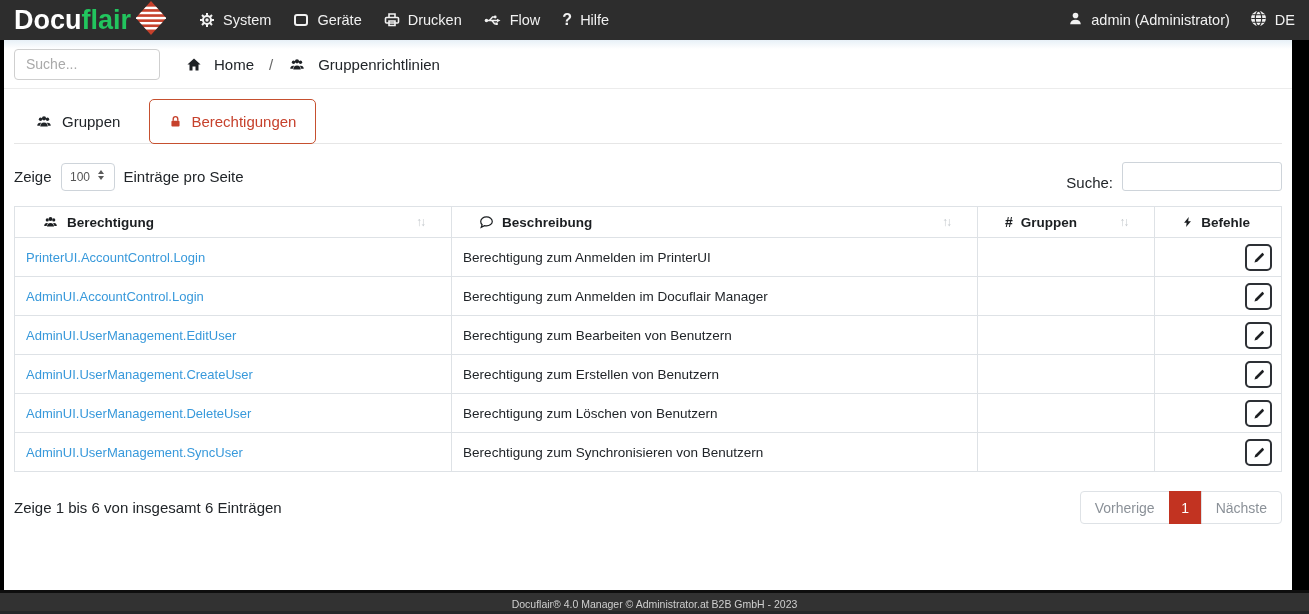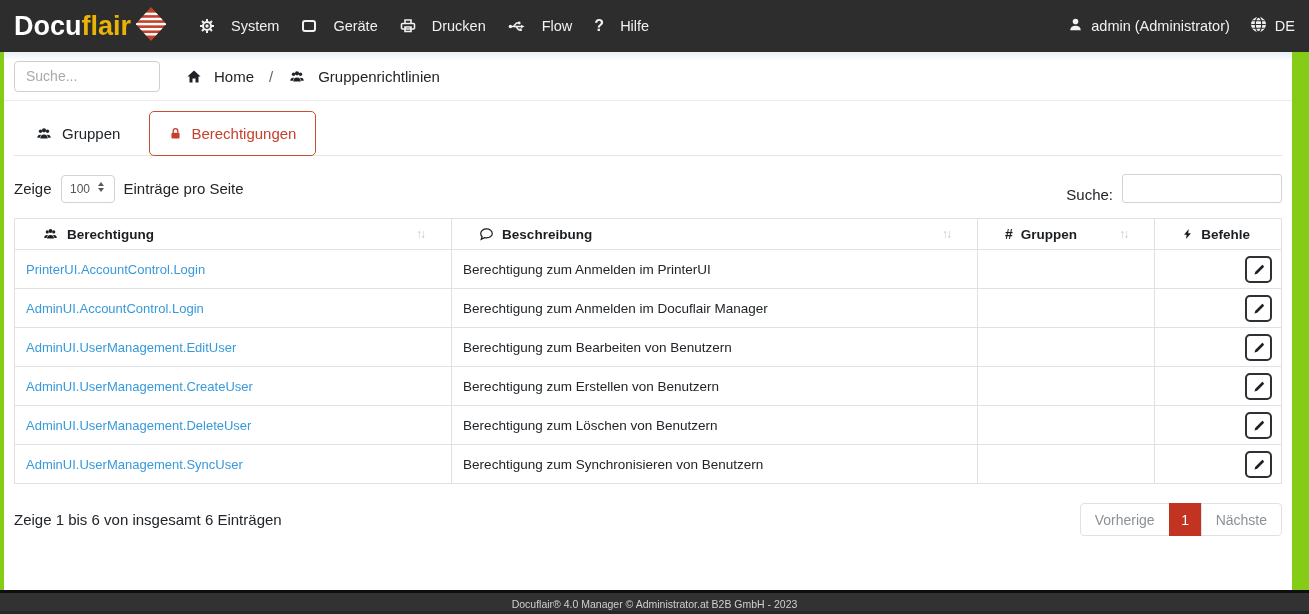--- a/index.html
+++ b/index.html
@@ -4,35 +4,35 @@
 <style>
   * { box-sizing: border-box; margin: 0; padding: 0; }
   html,body { width:1309px; height:614px; }
   body {
     font-family: "Liberation Sans", sans-serif;
     background:#fff; position:relative; overflow:hidden; color:#212529;
   }
   .app { position:absolute; inset:0; display:flex; flex-direction:column; }
 
   
-  .navbar { height:52px; flex:none; background:#2d2d2d; color:#f1f1f1;
+  .navbar { height:40px; flex:none; background:#2d2d2d; color:#f1f1f1;
             display:flex; align-items:center; padding:8px 14px; }
   .brand { display:flex; align-items:center; font-weight:bold; font-size:27px; line-height:1; cursor:pointer; }
   .brand .docu { color:#ffffff; }
-  .brand .flair { color:#eab308; }
+  .brand .flair { color:#22c55e; }
   .brand svg { margin-left:3px; }
   .nav-items { display:flex; align-items:center; margin-left:20px; }
-  .nav-item { display:flex; align-items:center; gap:16px; padding:8px 11px; font-size:14.5px; cursor:pointer; white-space:nowrap; }
+  .nav-item { display:flex; align-items:center; gap:8px; padding:8px 11px; font-size:14.5px; cursor:pointer; white-space:nowrap; }
   .nav-item .icon { display:inline-flex; color:#f1f1f1; }
   .help-glyph { font-weight:bold; font-size:16px; }
   .nav-right { margin-left:auto; display:flex; align-items:center; gap:20px; font-size:14.5px; }
   .nav-user, .nav-lang { display:flex; align-items:center; gap:8px; cursor:pointer; white-space:nowrap; }
 
   
-  .frame { flex:1; min-height:0; background:#84cc16; padding:0 17px 0 4px; display:flex; }
+  .frame { flex:1; min-height:0; background:#000000; padding:0 17px 0 4px; display:flex; }
   .content { flex:1; background:#fff; display:flex; flex-direction:column; min-width:0; }
 
   
   .topbar { flex:none; height:49px; display:flex; align-items:center; padding:0 10px;
             border-bottom:1px solid #ececec;
             background:linear-gradient(to bottom, #e7f0f7 0px, #ffffff 9px); }
   .search-input { width:146px; height:31px; border:1px solid #cfcfcf; border-radius:4px;
                   padding:0 11px; font-size:14px; color:#333; outline:none;
                   font-family:"Liberation Sans", sans-serif; }
   ::placeholder { color:#a9a9a9; }

